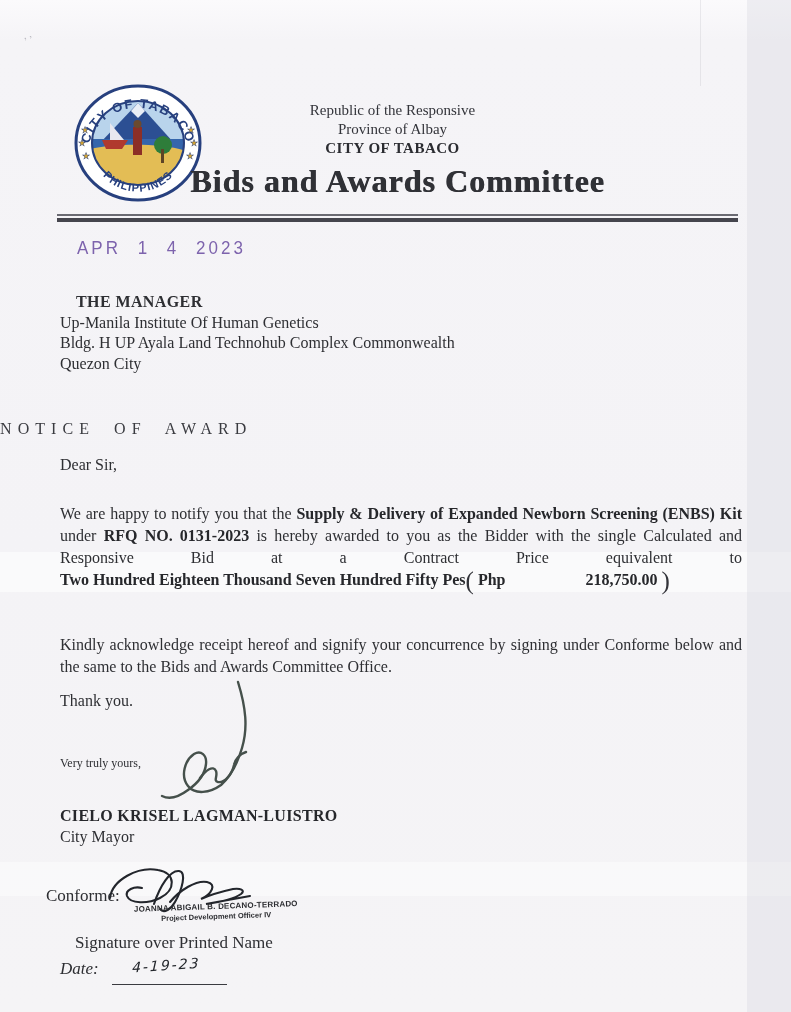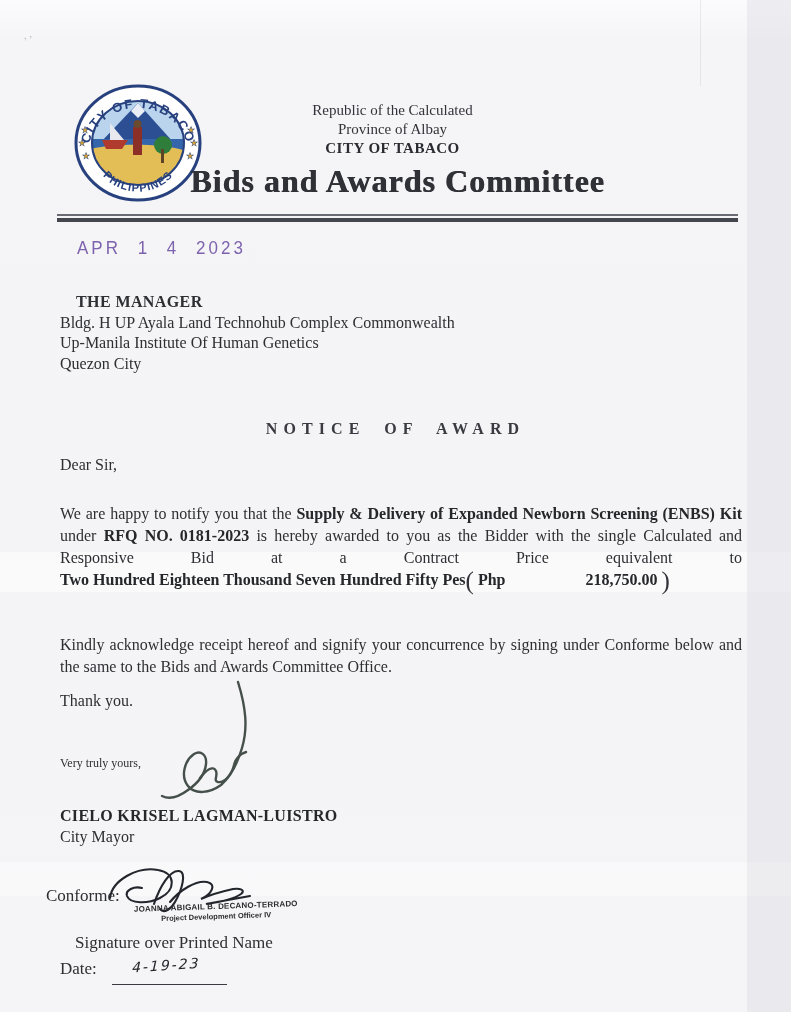--- a/index.html
+++ b/index.html
@@ -43,22 +43,22 @@
     position:absolute;left:77px;top:239px;
     font-family:"Liberation Sans","DejaVu Sans",sans-serif;
     font-size:17px;color:#7d63ad;letter-spacing:3px;word-spacing:9px;
     transform:scaleY(1.08);
   }
 
   .recipient{position:absolute;left:60px;top:292px;font-size:16px;line-height:20.5px;}
   .recipient .bold{font-weight:bold;letter-spacing:0.4px;margin-left:16px;}
 
   .notice-title{
-    position:absolute;left:0;top:420px;width:791px;text-align:center;
-    font-size:16px;font-weight:bold;color:#3a3b40;
+    position:absolute;left:0;top:420px;width:791px;text-align:left;
+    font-size:16px;font-weight:normal;color:#3a3b40;
     letter-spacing:0.38em;word-spacing:0.55em;
   }
 
   .salutation{position:absolute;left:60px;top:456px;font-size:16px;}
 
   .para1{position:absolute;left:60px;top:503px;width:682px;font-size:16px;}
   .para-line{line-height:22px;}
   .jline{text-align:justify;text-align-last:justify;}
   .para1 b, .para2 b{color:#26272b;}
   .amount-line{white-space:nowrap;font-weight:bold;color:#26272b;}
@@ -76,21 +76,21 @@
   .conforme-label{position:absolute;left:46px;top:886px;font-size:17px;}
   .conforme-sig{position:absolute;left:102px;top:860px;pointer-events:none;}
   .stamp-block{
     position:absolute;left:116px;top:902px;width:200px;text-align:center;
     font-family:"Liberation Sans","DejaVu Sans",sans-serif;
     color:#2c2d31;transform:rotate(-2deg);
   }
   .stamp-name{font-size:8px;font-weight:bold;letter-spacing:0.2px;line-height:10px;}
   .stamp-title{font-size:7.5px;font-weight:bold;line-height:10px;}
   .sig-caption{position:absolute;left:60px;top:933px;font-size:17px;margin-left:15px;}
-  .date-label{position:absolute;left:60px;top:959px;font-size:17px;}
+  .date-label{position:absolute;left:60px;top:959px;font-size:17px;font-style:italic;}
   .date-underline{position:absolute;left:112px;top:984px;width:115px;border-bottom:1.6px solid #3a3b40;}
   .date-hand{
     position:absolute;left:132px;top:957px;
     font-family:"DejaVu Sans",sans-serif;font-style:italic;
     font-size:14px;letter-spacing:2px;color:#23262b;
     transform:rotate(-4deg) skewX(-6deg);
   }
 </style>
 </head>
 <body>
@@ -136,54 +136,54 @@
           <text x="10" y="63">★</text>
           <text x="14" y="76">★</text>
         <text x="119" y="50">★</text>
           <text x="122" y="63">★</text>
           <text x="118" y="76">★</text>
       </g>
     </svg>
   </div>
 
   <div class="header-text">
-    <div>Republic of the Calculated</div>
+    <div>Republic of the Responsive</div>
     <div>Province of Albay</div>
     <div class="bold">CITY OF TABACO</div>
   </div>
 
   <div class="committee">Bids and Awards Committee</div>
 
   <div class="rules">
     <div class="rule-thin"></div>
     <div class="rule-gap"></div>
     <div class="rule-thick"></div>
   </div>
 
   <div class="date-stamp">APR 1 4 2023</div>
 
   <div class="recipient">
     <div class="bold">THE MANAGER</div>
+    <div>Up-Manila Institute Of Human Genetics</div>
     <div>Bldg. H UP Ayala Land Technohub Complex Commonwealth</div>
-    <div>Up-Manila Institute Of Human Genetics</div>
     <div>Quezon City</div>
   </div>
 
   <div class="notice-title">NOTICE OF AWARD</div>
 
   <div class="salutation">Dear Sir,</div>
 
   <div class="para1">
     <div class="para-line jline">
       <span>We are happy to notify you that the</span>
       <b>Supply &amp; Delivery of Expanded Newborn Screening (ENBS) Kit</b>
     </div>
     <div class="para-line jline">
       <span>under</span>
-      <b>RFQ NO. 0181-2023</b>
+      <b>RFQ NO. 0131-2023</b>
       <span>is hereby awarded to you as the Bidder with the single Calculated and</span>
     </div>
     <div class="para-line jline">Responsive Bid at a Contract Price equivalent to</div>
     <div class="para-line amount-line">
       <span>Two Hundred Eighteen Thousand Seven Hundred Fifty  Pes</span><span class="big-paren">(</span>
       <span>Php</span><span class="amount-gap"></span><span>218,750.00</span>
       <span class="big-paren">)</span>
     </div>
   </div>
 

